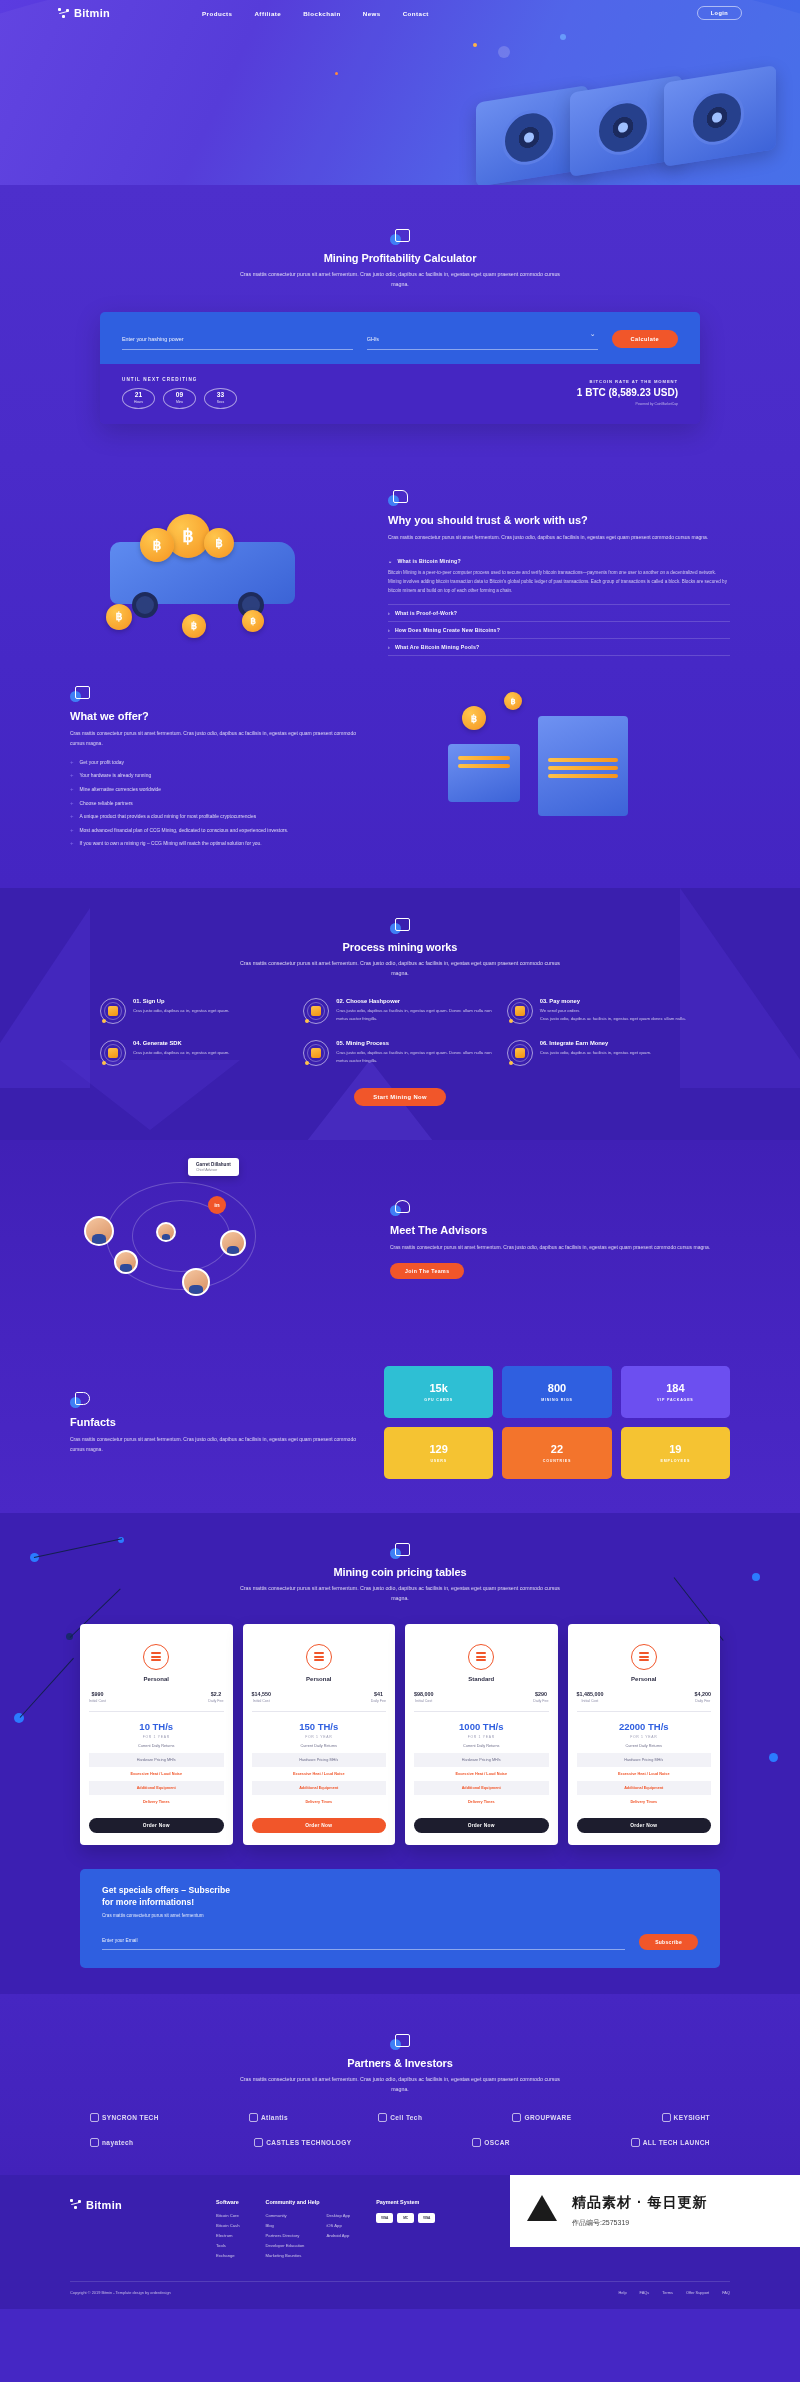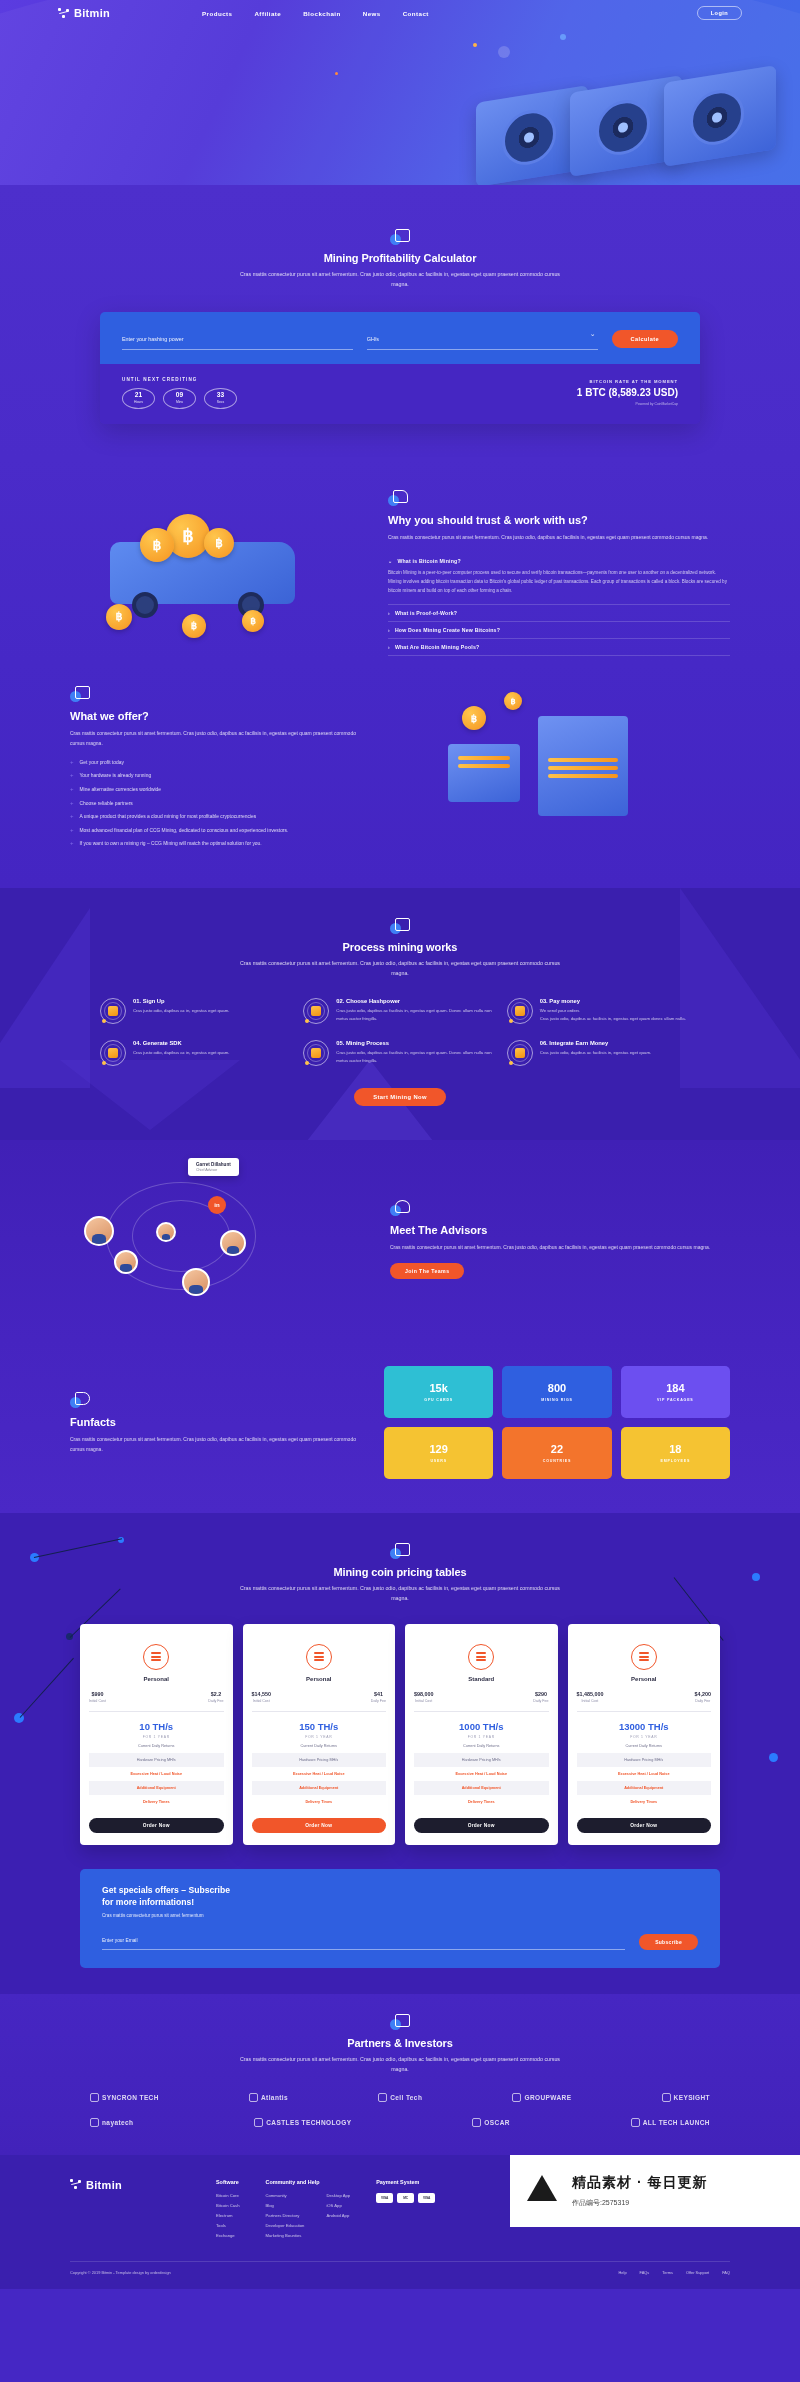--- a/index.html
+++ b/index.html
@@ -168,21 +168,21 @@
   .subscribe { width:640px; margin:24px auto 0 auto; background:#2f5fe0; border-radius:5px; padding:16px 22px 18px 22px; position:relative; z-index:4;}
   .sub-h { font-size:8.6px; font-weight:bold; line-height:1.35;}
   .sub-p { font-size:4.6px; opacity:.85; margin-top:5px;}
   .sub-form { display:flex; align-items:flex-end; gap:14px; margin-top:16px;}
   .sub-input { flex:1;}
   .sub-input .lbl{ font-size:4.8px; opacity:.9; margin-bottom:6px;}
   .sub-input .line{ height:1px; background:rgba(255,255,255,.45);}
   .sub-btn { background:#f1562a; border:none; color:#fff; border-radius:9px; padding:5px 16px; font-size:5px; font-weight:bold; letter-spacing:.3px; cursor:pointer;}
 
   
-  .partners { background:linear-gradient(180deg,#4626c2,#4222ba); padding:20px 0 28px 0;}
+  .partners { background:linear-gradient(180deg,#4626c2,#4222ba); padding:40px 0 28px 0;}
   .logo-row { width:620px; margin:18px auto 0 auto; display:flex; justify-content:space-between; align-items:center;}
   .logo-row.second { margin-top:16px;}
   .plogo { font-size:6.5px; font-weight:bold; letter-spacing:.4px; opacity:.82; display:flex; align-items:center; gap:3px;}
   .plogo .mk { width:9px;height:9px;border-radius:2px; border:1.2px solid rgba(255,255,255,.8);}
 
   
   .footer { background:#3a1fae; padding:24px 0 0 0;}
   .f-wrap { width:660px; margin:0 auto; display:flex; gap:26px;}
   .f-brand { width:120px;}
   .f-col h5 { font-size:5.4px; font-weight:bold; margin-bottom:8px;}
@@ -535,21 +535,21 @@
           </div>
         <div class="ff-card" style="background:#f5c332;">
             <b>129</b>
             <s>USERS</s>
           </div>
         <div class="ff-card" style="background:#f3742c;">
             <b>22</b>
             <s>COUNTRIES</s>
           </div>
         <div class="ff-card" style="background:#f5c332;">
-            <b>18</b>
+            <b>19</b>
             <s>EMPLOYEES</s>
           </div>
       </div>
     </div>
   </section>
 
   <section class="pricing">
     <div class="net-dot" style="left:30px;top:40px;width:9px;height:9px;background:#2b7bff;"></div>
     <div class="net-dot" style="left:118px;top:24px;width:6px;height:6px;background:#2b7bff;"></div>
     <div class="net-dot" style="left:66px;top:120px;width:7px;height:7px;background:#1a2a6e;"></div>
@@ -670,21 +670,21 @@
         <div class="pc-costs">
           <div>
               <b>$1,485,000</b>
               <s>Initial Cost</s>
             </div>
           <div>
               <b>$4,200</b>
               <s>Daily Fee</s>
             </div>
         </div>
-        <div class="pc-rate">13000 TH/s</div>
+        <div class="pc-rate">22000 TH/s</div>
         <div class="pc-term">FOR 1 YEAR</div>
         <div class="pc-feat">Current Daily Returns</div>
         <div class="pc-feat alt">Hardware Pricing MH/s</div>
         <div class="pc-feat red">Excessive Heat / Loud Noise</div>
         <div class="pc-feat alt red">Additional Equipment</div>
         <div class="pc-feat red">Delivery Times</div>
         <button class="pc-btn dark">Order Now</button>
       </div>
     </div>
 

